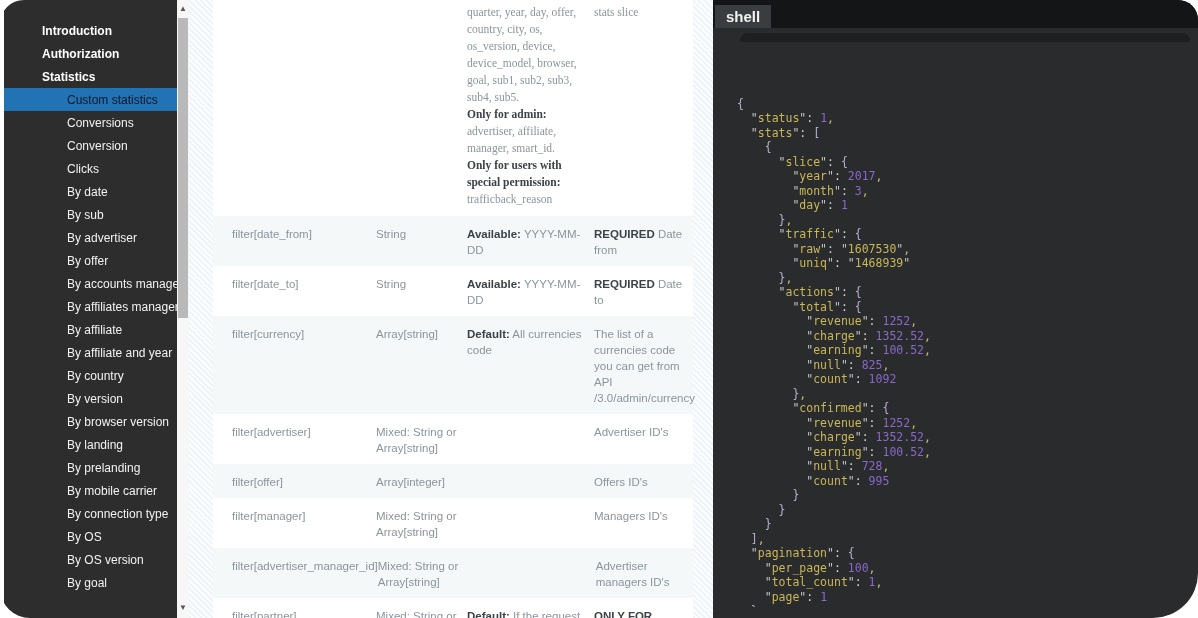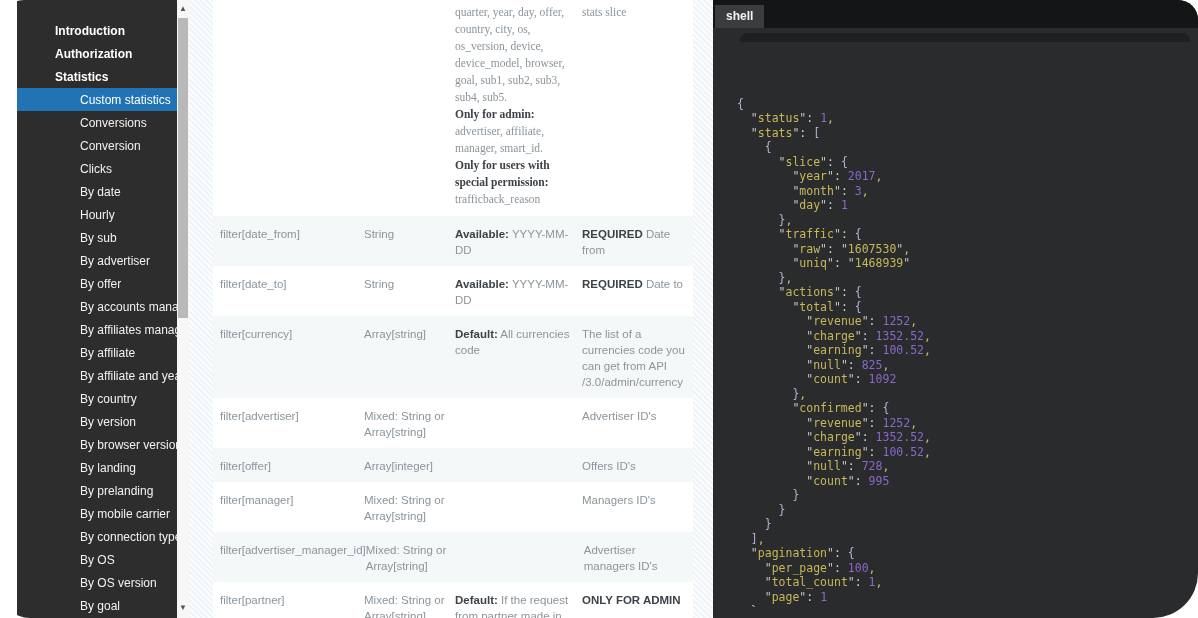--- a/index.html
+++ b/index.html
@@ -4,32 +4,32 @@
 <style>
   html,body{margin:0;padding:0;background:#ffffff;}
   .screen{
     position:relative;width:1198px;height:618px;overflow:hidden;
     border-radius:24px 20px 45px 30px;
     font-family:"Liberation Sans", sans-serif;
     background:#ffffff;
   }
   
   .sidebar{
-    position:absolute;left:17px;top:0;bottom:0;width:177px;
+    position:absolute;left:4px;top:0;bottom:0;width:177px;
     background:#2d2d2d;padding-top:19px;box-sizing:border-box;
   }
   .sb-header{
     height:23px;display:flex;align-items:center;padding-left:38px;
     color:#ffffff;font-weight:bold;font-size:12px;cursor:pointer;
   }
   .sb-item{
     height:23px;display:flex;align-items:center;padding-left:63px;
     color:#f2f2f2;font-size:12px;cursor:pointer;white-space:nowrap;
   }
-  .sb-item.active{background:#2173b4;color:#ffffff;}
+  .sb-item.active{background:#2173b4;color:#0f172a;}
   
   .vscroll{
     position:absolute;left:177px;top:0;bottom:0;width:12px;background:#f7f7f7;
   }
   .vscroll .arrow{
     position:absolute;left:0;width:12px;height:14px;color:#555;
     font-size:8px;line-height:14px;text-align:center;cursor:pointer;
   }
   .vscroll .arrow.up{top:2px;}
   .vscroll .arrow.down{bottom:3px;}
@@ -45,32 +45,32 @@
   .param-table{
     position:absolute;left:24px;top:-6px;width:480px;background:#ffffff;
   }
   .prow{display:flex;padding:10px 0 8px 0;background:#ffffff;}
   .prow.shade{background:#f5f8f9;}
   .pcell{
     font-size:11.5px;line-height:16px;color:#8b959c;box-sizing:border-box;
   }
   .prow:first-child .pcell{line-height:17px;font-family:Liberation Serif, serif;}
   .pcell .b{font-weight:bold;color:#3c4247;}
-  .c0{flex:0 0 151px;padding-left:7px;white-space:nowrap;}
+  .c0{flex:0 0 151px;padding-left:7px;white-space:nowrap;margin-left:12px;}
   .c1{flex:0 0 91px;padding-right:6px;}
   .c2{flex:0 0 127px;padding-right:10px;}
   .c3{flex:1 1 auto;padding-right:8px;}
   
   .code-panel{
     position:absolute;left:713px;right:0;top:0;bottom:0;background:#2a2b2c;
   }
   .tabbar{height:28px;background:#131516;}
   .tab{
     display:inline-block;margin-left:2px;margin-top:5px;height:23px;line-height:23px;
-    padding:0 11px;background:#3a3d3f;color:#f3f3f3;font-size:12px;font-weight:bold;
+    padding:0 11px;background:#3a3d3f;color:#f3f3f3;font-size:15px;font-weight:bold;
     cursor:pointer;
   }
   .code-top-strip{
     position:absolute;left:27px;right:8px;top:33px;height:9px;
     background:#1d1f20;border-radius:8px 8px 0 0;
   }
   .code-block{
     position:absolute;left:24px;top:85px;right:0;bottom:0;
     font-family:"DejaVu Sans Mono", monospace;font-size:11.5px;line-height:14.5px;
     color:#d8d8d8;white-space:pre;overflow:hidden;
@@ -91,21 +91,20 @@
 
   <aside class="sidebar">
       <div class="sb-header">Introduction</div>
       <div class="sb-header">Authorization</div>
       <div class="sb-header">Statistics</div>
       <div class="sb-item active">Custom statistics</div>
       <div class="sb-item">Conversions</div>
       <div class="sb-item">Conversion</div>
       <div class="sb-item">Clicks</div>
       <div class="sb-item">By date</div>
-      <div class="sb-item">Hourly</div>
       <div class="sb-item">By sub</div>
       <div class="sb-item">By advertiser</div>
       <div class="sb-item">By offer</div>
       <div class="sb-item">By accounts managers</div>
       <div class="sb-item">By affiliates managers</div>
       <div class="sb-item">By affiliate</div>
       <div class="sb-item">By affiliate and year</div>
       <div class="sb-item">By country</div>
       <div class="sb-item">By version</div>
       <div class="sb-item">By browser version</div>

